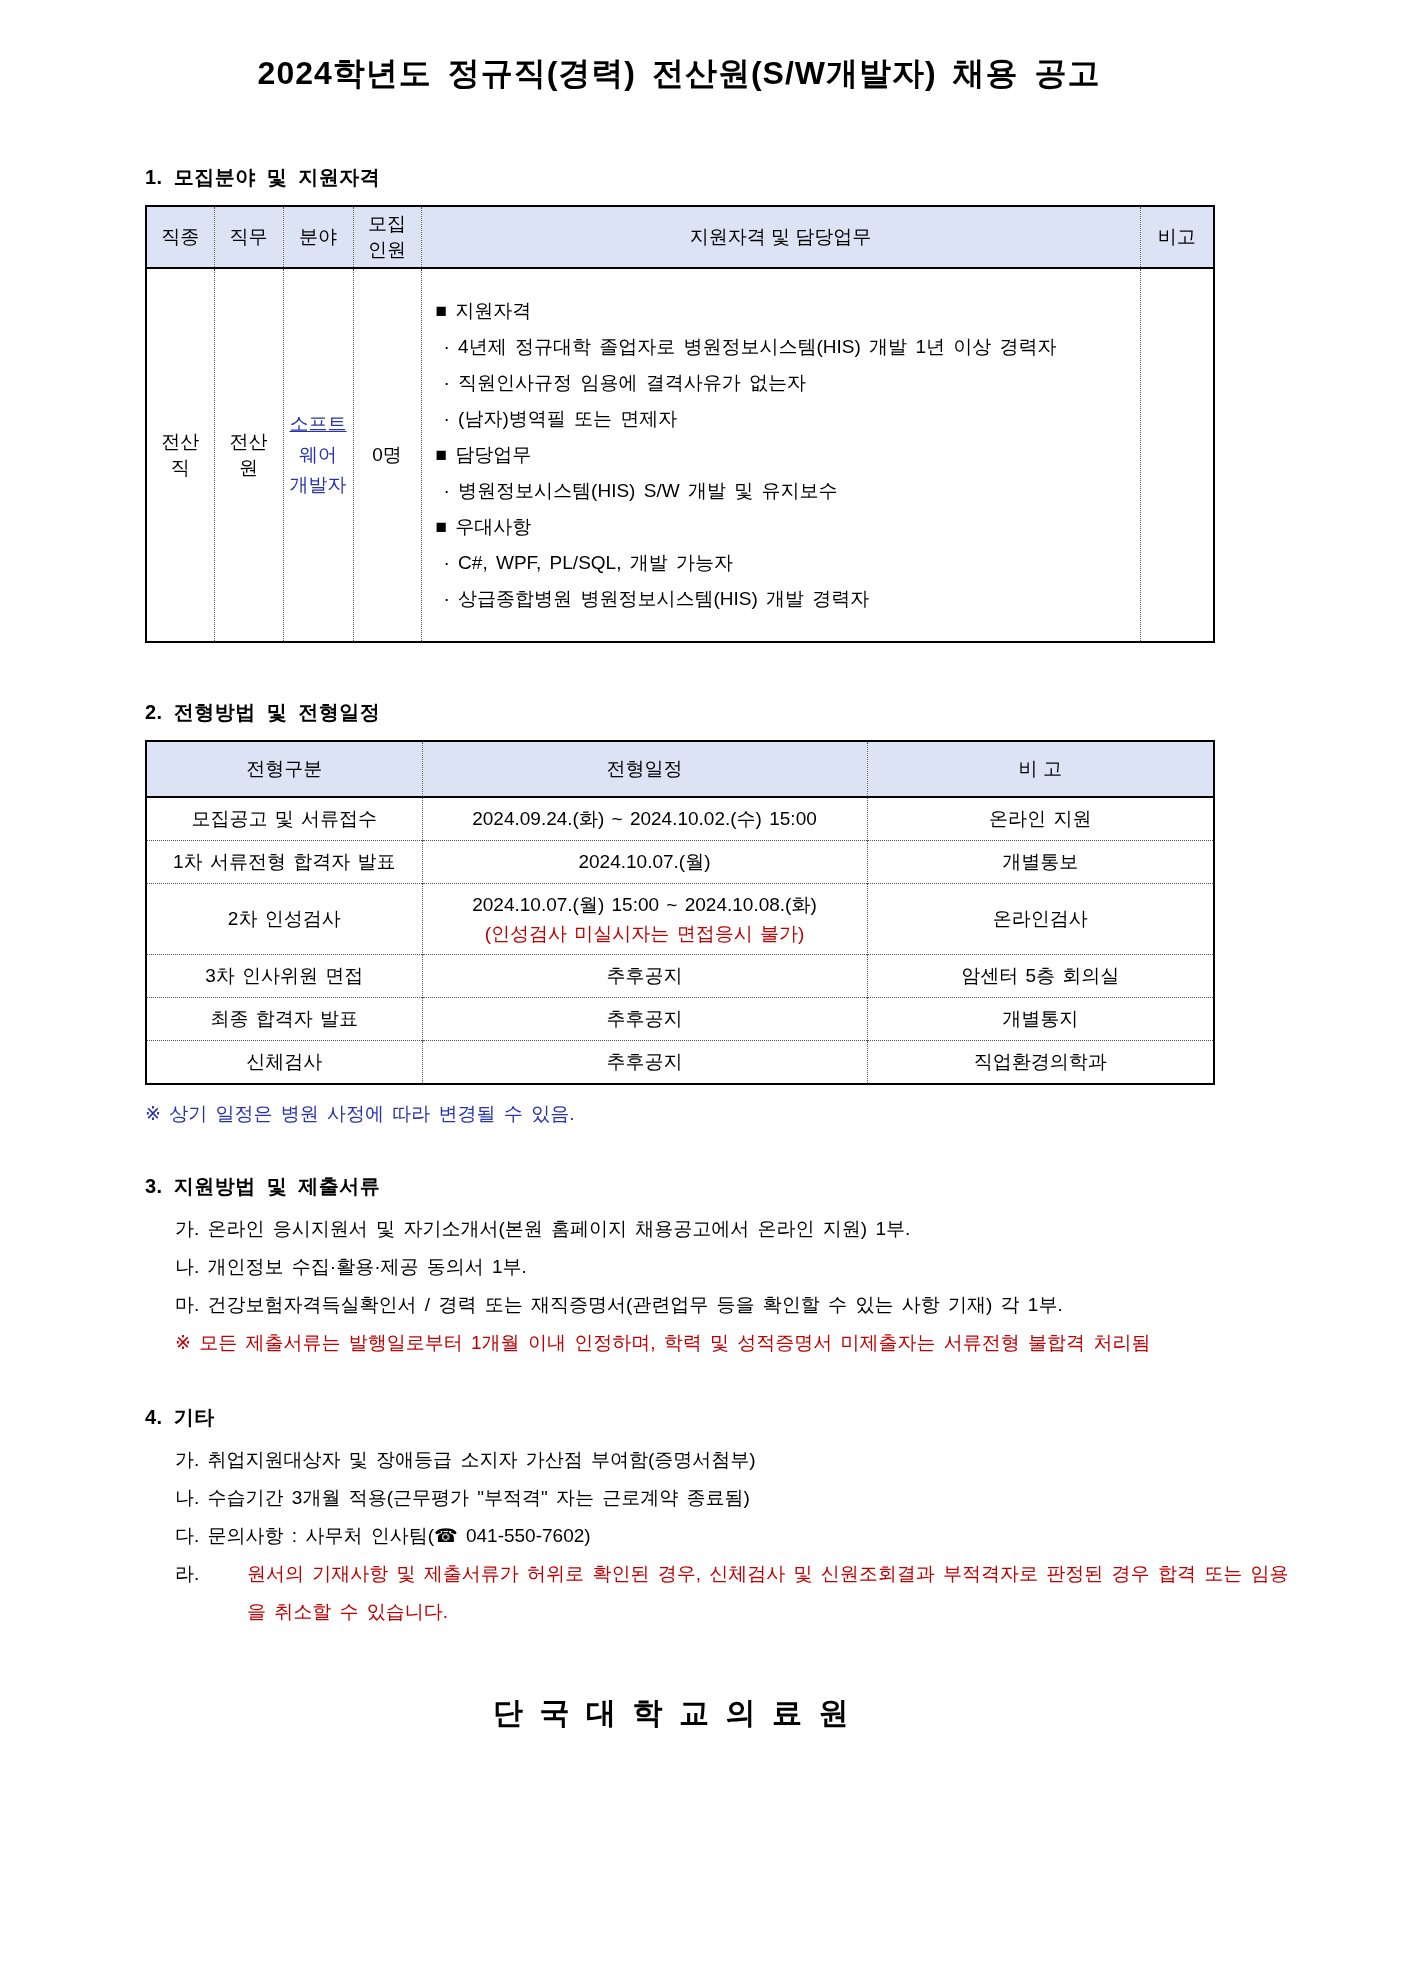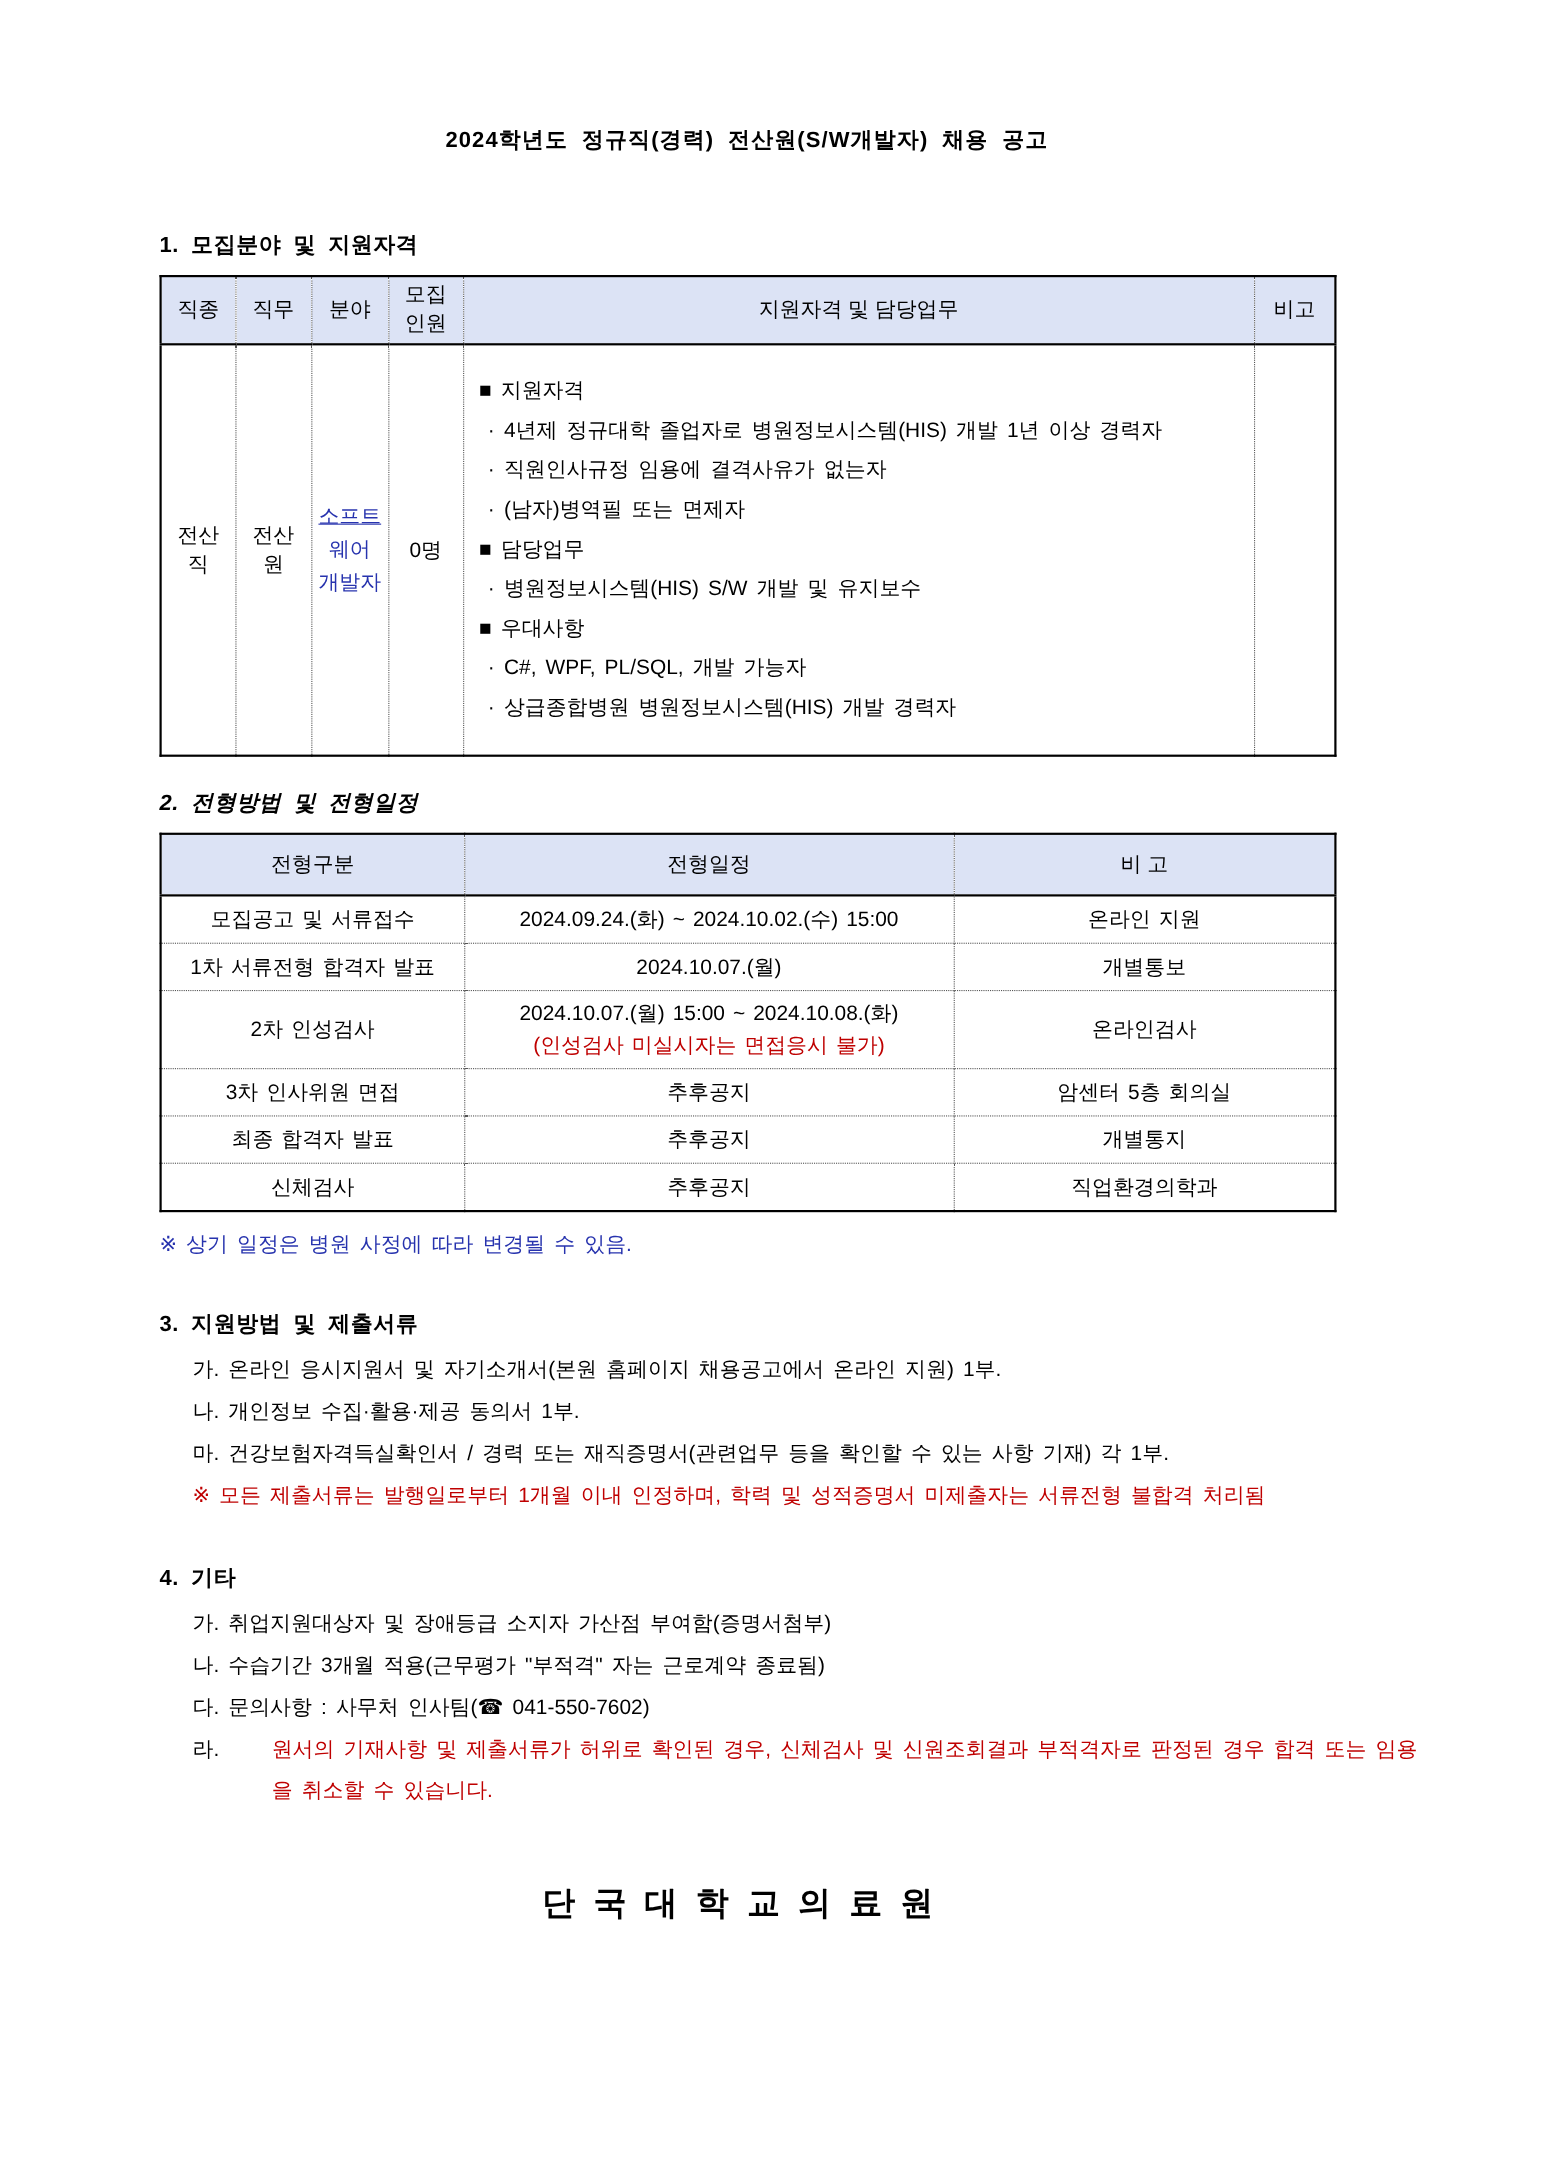--- a/index.html
+++ b/index.html
@@ -9,29 +9,29 @@
     background:#ffffff;
     font-family:"Liberation Sans","DejaVu Sans",sans-serif;
     color:#000;
     overflow:hidden;
   }
   .content {
     position:absolute; left:145px; top:0; width:1150px;
   }
   .title {
     width:1068px;
-    margin-top:114px;
-    font-size:20px; font-weight:bold;
+    margin-top:52px;
+    font-size:32px; font-weight:bold;
     text-align:center; letter-spacing:1px; word-spacing:6px;
   }
   .sec-heading {
     font-size:20px; font-weight:bold; letter-spacing:0.5px; word-spacing:5px;
   }
   .gap-s1 { margin-top:68px; }
-  .gap-s2 { margin-top:28px;font-style:italic; }
+  .gap-s2 { margin-top:56px; }
   .gap-s3 { margin-top:46px; }
   .gap-s4 { margin-top:42px; }
 
   table { border-collapse:collapse; table-layout:fixed; width:1068px; margin-top:14px; font-size:19px; }
   table.doc-table { border:2px solid #000; }
   .doc-table th, .doc-table td { padding:0 6px; text-align:center; vertical-align:middle; overflow:hidden; }
   .doc-table th { background:#dce3f5; font-weight:normal; border-bottom:2px solid #000; }
   .doc-table th + th, .doc-table td + td { border-left:1px dotted #555; }
 
   

